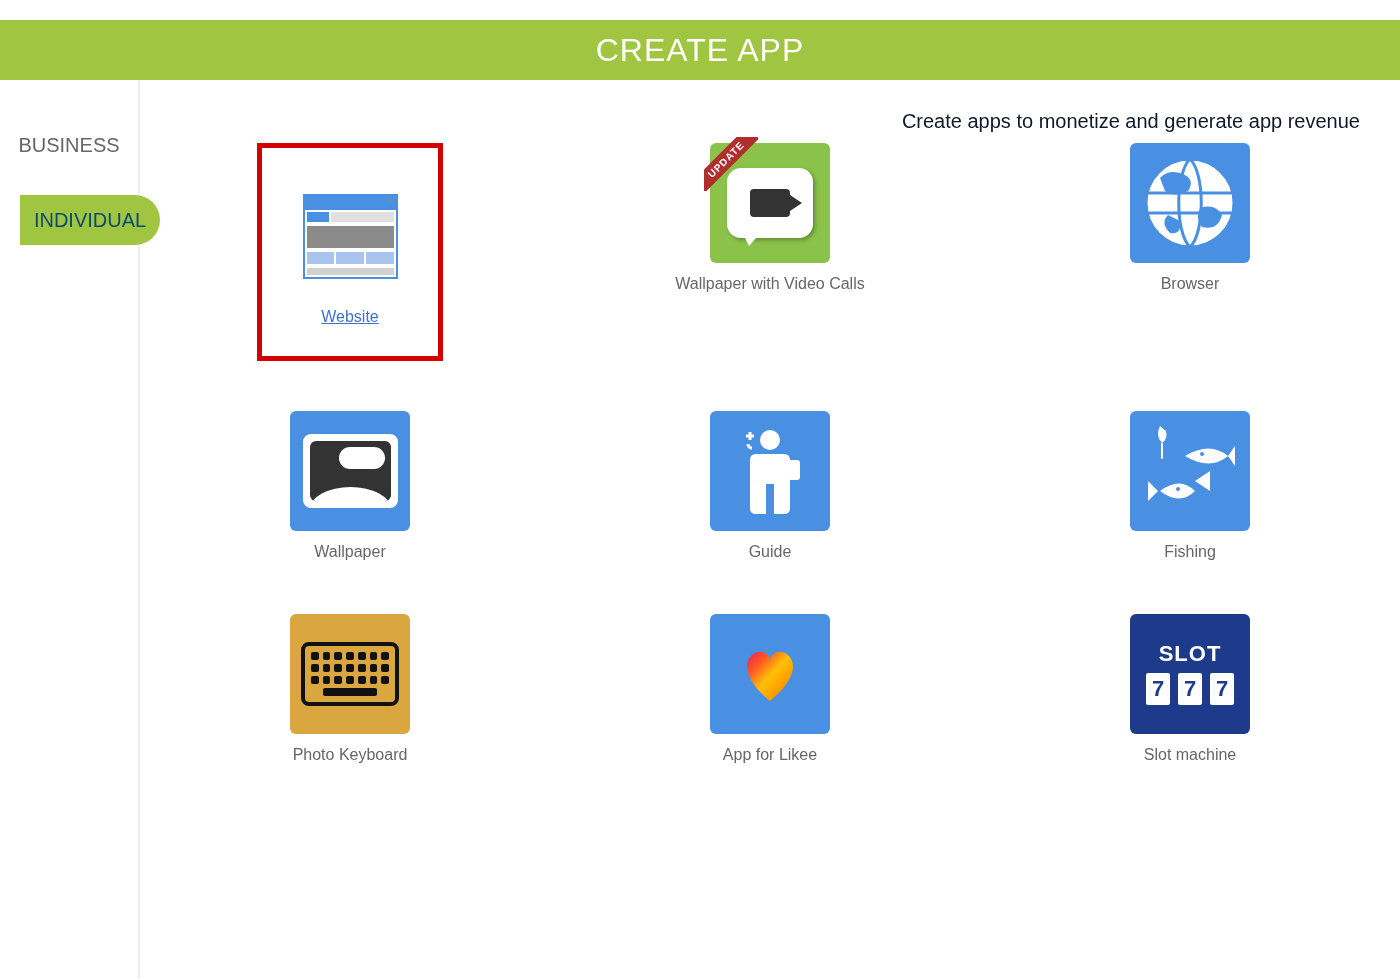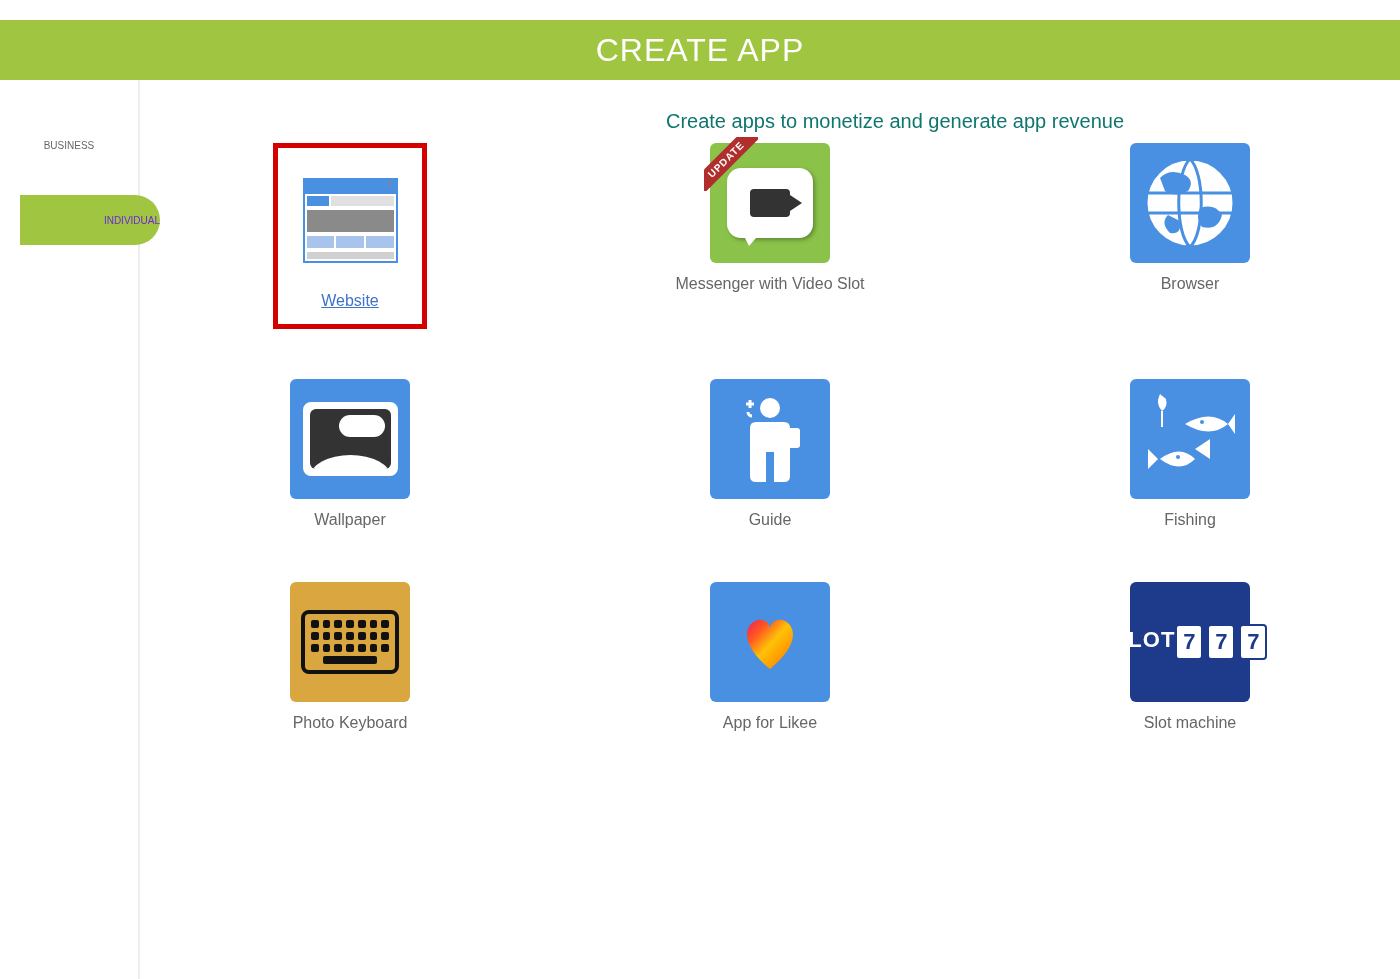--- a/index.html
+++ b/index.html
@@ -2,29 +2,29 @@
 <html><head>
 <meta charset="utf-8">
 <style>
   * { box-sizing: border-box; margin: 0; padding: 0; }
   body { font-family: Arial, Helvetica, sans-serif; background: #fff; color: #555; width: 1400px; }
   .topbar { height: 20px; background: #fff; }
   .header { background: #a0c541; height: 60px; display:flex; align-items:center; justify-content:center; }
   .header .title { color: #fff; font-size: 32px; letter-spacing: 1px; font-weight: 500; }
   .layout { display:flex; }
   .sidebar { width: 140px; padding-top: 40px; border-right: 2px solid #eee; min-height: 900px; }
-  .side-item { display:flex; align-items:center; justify-content:center; height: 50px; font-size: 10px; color:#666; cursor:pointer; }
-  .side-item.active { background:#a0c541; color:#6d28d9; border-radius: 0 25px 25px 0; margin-right:-2px; width: 140px; margin-left:20px;justify-content:flex-end; }
+  .side-item { display:flex; align-items:center; justify-content:center; height: 50px; font-size: 20px; color:#666; cursor:pointer; }
+  .side-item.active { background:#a0c541; color:#0c4a6e; border-radius: 0 25px 25px 0; margin-right:-2px; width: 140px; margin-left:20px; }
   .content { flex:1; padding: 30px 40px; }
-  .subtitle { text-align:center; font-size: 20px; color:#0f766e; margin-bottom: 10px; margin-left: 250px;}
+  .subtitle { text-align:right; font-size: 20px; color:#0f172a; margin-bottom: 10px; margin-left: 250px;}
   .grid { display:grid; grid-template-columns: repeat(3, 1fr); column-gap: 80px; row-gap: 50px; justify-items:center; }
   .card { display:flex; flex-direction:column; align-items:center; cursor:pointer; position:relative; }
   .card .iconbox { width:120px; height:120px; border-radius:6px; display:flex; align-items:center; justify-content:center; position:relative; }
   .card .label { margin-top:10px; font-size:16px; color:#666; text-align:center; line-height:1.4; }
-  .card.selected { border:5px solid #d40000; padding:12px; }
+  .card.selected { border:5px solid #d40000; padding:28px; }
   .card.selected .label { color:#4072c9; text-decoration: underline; }
   .badge { position:absolute; top:-6px; left:-6px; width:54px; height:54px; overflow:hidden; }
   .badge .ribbon { position:absolute; width:80px; text-align:center; background:#b12e2e; color:#fff; font-size:10px; font-weight:bold; transform: rotate(-45deg); top:14px; left:-18px; padding:3px 0; letter-spacing:1px;}
   
   .bg-purple { background:#9b3ed9; }
   .bg-green  { background:#8bc34a; }
   .bg-blue   { background:#4a90e2; }
   .bg-black  { background:#000; }
   .bg-yellow { background:#d9a640; }
   .bg-white  { background:#fff; }
@@ -125,21 +125,21 @@
 
       <div class="card">
         <div class="iconbox bg-green">
           <div class="badge">
             <div class="ribbon">UPDATE</div>
           </div>
           <div class="bubble" style="border-radius:14px;width:86px;height:70px;box-shadow:2px 2px 4px rgba(0,0,0,0.3);">
               <div class="cam"></div>
             </div>
         </div>
-        <div class="label">Messenger with Video Slot</div>
+        <div class="label">Wallpaper with Video Calls</div>
       </div>
 
       <div class="card">
         <div class="iconbox bg-blue">
           <svg class="globe" viewBox="0 0 100 100">
               <circle cx="50" cy="50" r="44" fill="#fff"></circle>
               <path d="M50 6 A44 44 0 0 1 50 94 A44 44 0 0 1 50 6 M50 6 C35 20 35 80 50 94 M50 6 C65 20 65 80 50 94 M8 40 H92 M8 60 H92" stroke="#4a90e2" stroke-width="3" fill="none"></path>
               <path d="M20 25 Q30 15 45 22 Q55 28 48 38 Q35 45 25 38 Z M60 55 Q75 50 82 62 Q78 78 62 74 Q55 65 60 55 Z M28 62 Q20 70 30 80 Q42 82 40 68 Z" fill="#4a90e2"></path>
             </svg>
         </div>
@@ -234,21 +234,21 @@
                   <stop offset="100%" stop-color="#9c27b0"></stop>
                 </linearGradient>
               </defs>
               <path d="M35 62 C10 42 6 22 20 14 C28 10 35 16 35 22 C35 16 42 10 50 14 C64 22 60 42 35 62 Z" fill="url(#lg)"></path>
             </svg>
         </div>
         <div class="label">App for Likee</div>
       </div>
 
       <div class="card">
-        <div class="iconbox bg-navy slot" style="flex-direction:row;">
+        <div class="iconbox bg-navy slot" style="flex-direction:column;">
           <div class="t">SLOT</div>
           <div class="reels">
             <div class="reel">7</div>
             <div class="reel">7</div>
             <div class="reel">7</div>
           </div>
         </div>
         <div class="label">Slot machine</div>
       </div>
 

